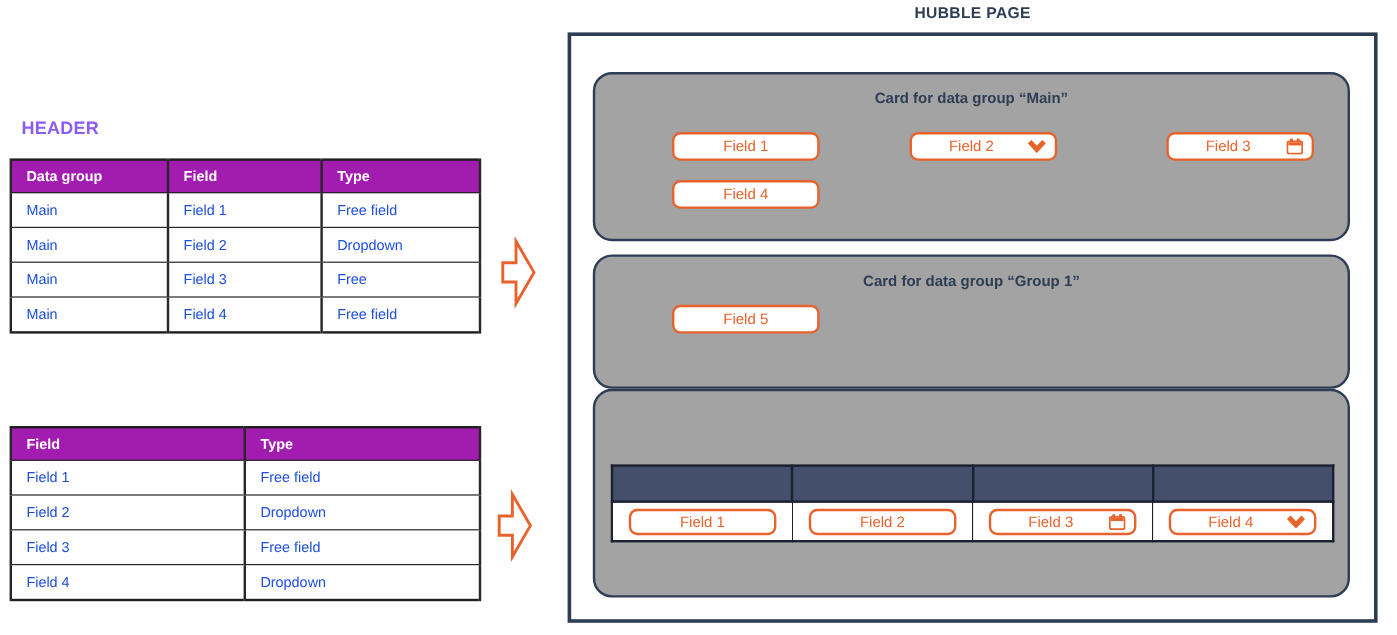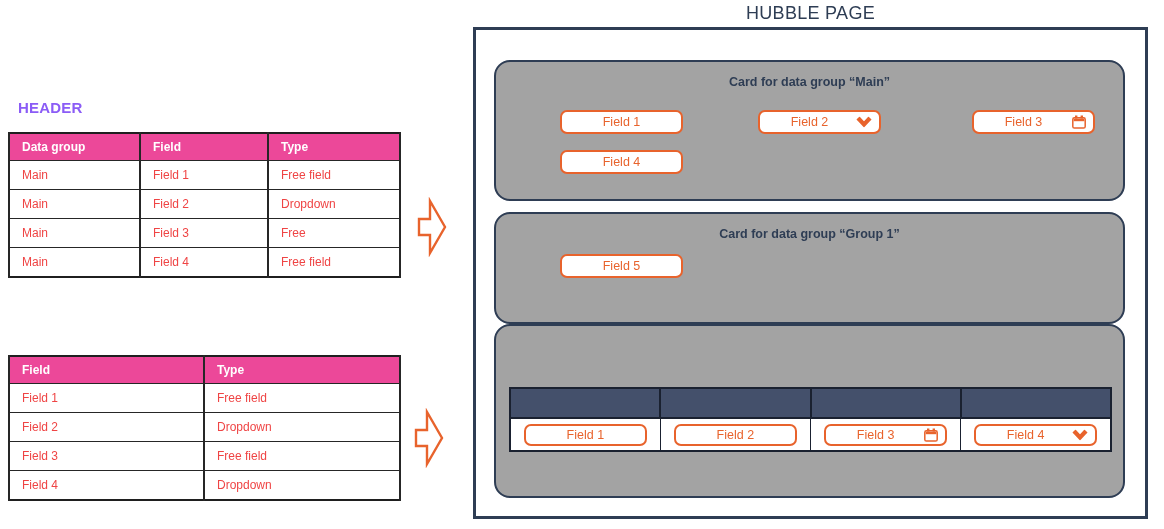--- a/index.html
+++ b/index.html
@@ -9,36 +9,36 @@
   
   .section-label{position:absolute;font-weight:bold;font-size:15px;color:#8b5cf6;letter-spacing:.2px;}
   .header-label{left:18px;top:99px;}
   .lines-label{left:18px;top:331px;margin-top:33px;}
 
   
   .data-table{position:absolute;border-collapse:collapse;table-layout:fixed;background:#fff;
               border:2px solid #1f1f1f;font-size:12px;}
   .header-table{left:8px;top:132px;width:391px;}
   .lines-table{left:8px;top:355px;width:391px;}
-  .data-table th{background:#ec4899;color:#ffffff;font-weight:bold;text-align:left;
+  .data-table th{background:#a21caf;color:#ffffff;font-weight:bold;text-align:left;
                  padding:0 0 0 12px;height:26px;
                  border-left:2px solid #262626;border-right:2px solid #262626;
                  border-top:1px solid #262626;border-bottom:1px solid #262626;}
-  .data-table td{color:#ef4444;padding:0 0 0 12px;height:28px;
+  .data-table td{color:#1d4ed8;padding:0 0 0 12px;height:28px;
                  border-left:2px solid #262626;border-right:2px solid #262626;
                  border-top:1px solid #262626;border-bottom:1px solid #262626;}
 
   
   .flow-arrow{position:absolute;width:30px;height:60px;}
   .arrow-1{left:417px;top:197px;}
   .arrow-2{left:414px;top:408px;}
 
   
   .hubble-title{position:absolute;left:473px;top:3px;width:675px;text-align:center;
-                font-weight:normal;font-size:18px;color:#2E3D54;letter-spacing:.3px;}
+                font-weight:bold;font-size:13px;color:#2E3D54;letter-spacing:.3px;}
   .hubble-frame{position:absolute;left:473px;top:27px;width:675px;height:492px;
                 border:3px solid #2E3D54;box-sizing:border-box;background:#fff;}
 
   .card{position:absolute;left:18px;width:631px;border:2px solid #2E3D54;border-radius:16px;
         box-sizing:border-box;background:#a3a3a3;}
   .card-main{top:30px;height:141px;}
   .card-group1{top:182px;height:112px;}
   .card-tab{top:294px;height:174px;}
   .card-title{margin-top:13px;text-align:center;font-weight:bold;font-size:12.5px;color:#2E3D54;}
 

